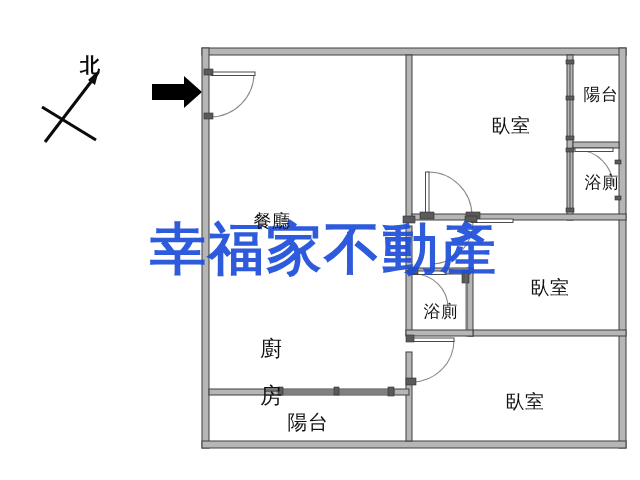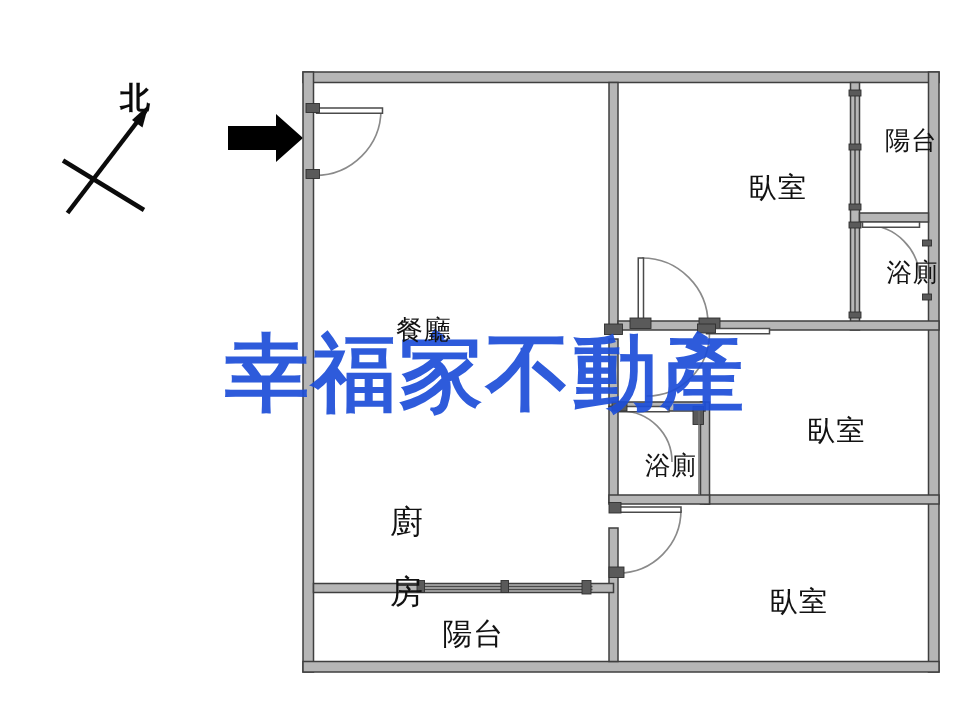--- a/index.html
+++ b/index.html
@@ -23,21 +23,21 @@
     height: 480px;
   }
   .room-label {
     position: absolute;
     color: #121212;
     font-family: "DejaVu Sans", "Liberation Sans", sans-serif;
     font-weight: 400;
     white-space: pre;
     line-height: 1.08;
     letter-spacing: 0.5px;
-    text-align: right;
+    text-align: center;
     z-index: 4;
     pointer-events: none;
   }
   .watermark {
     position: absolute;
     color: #1d4ed8;
     font-family: "DejaVu Sans", "Liberation Sans", sans-serif;
     font-weight: 700;
     white-space: pre;
     letter-spacing: 2px;

